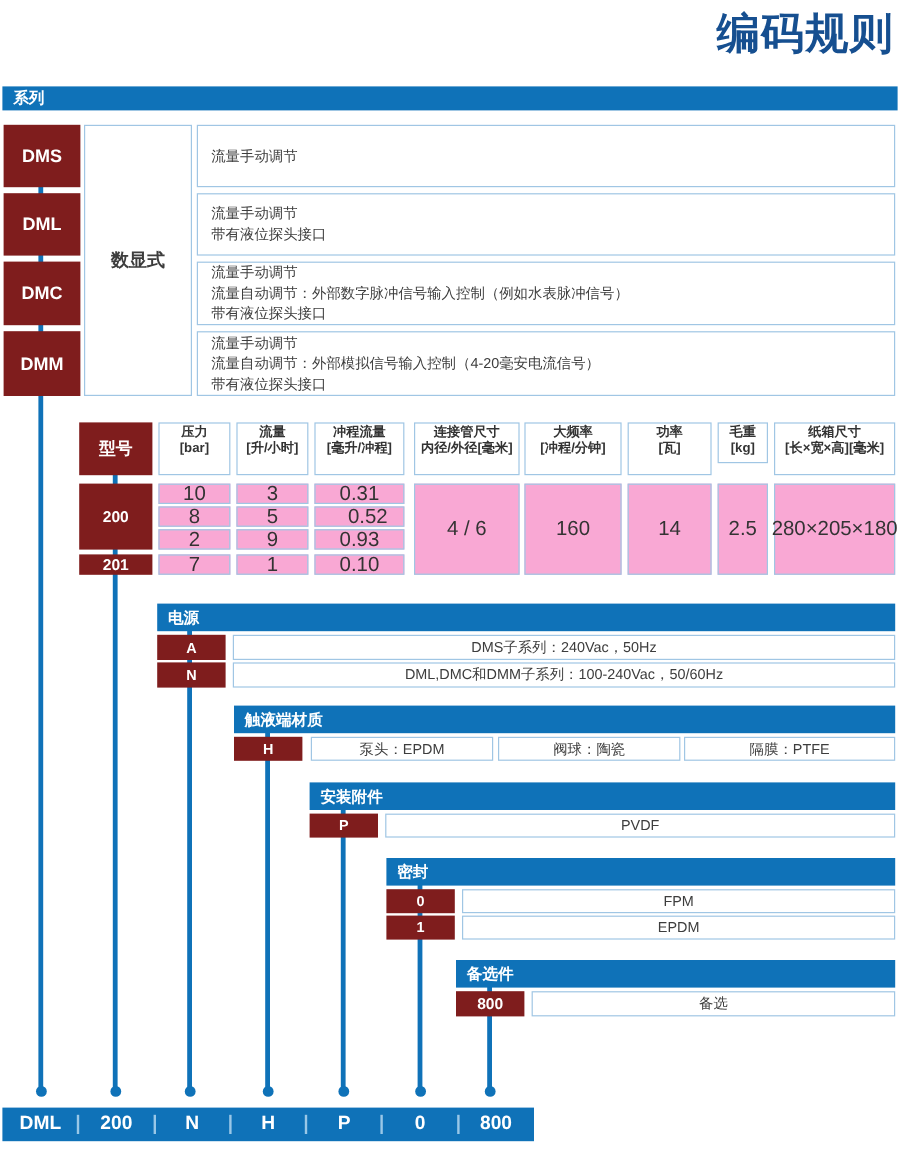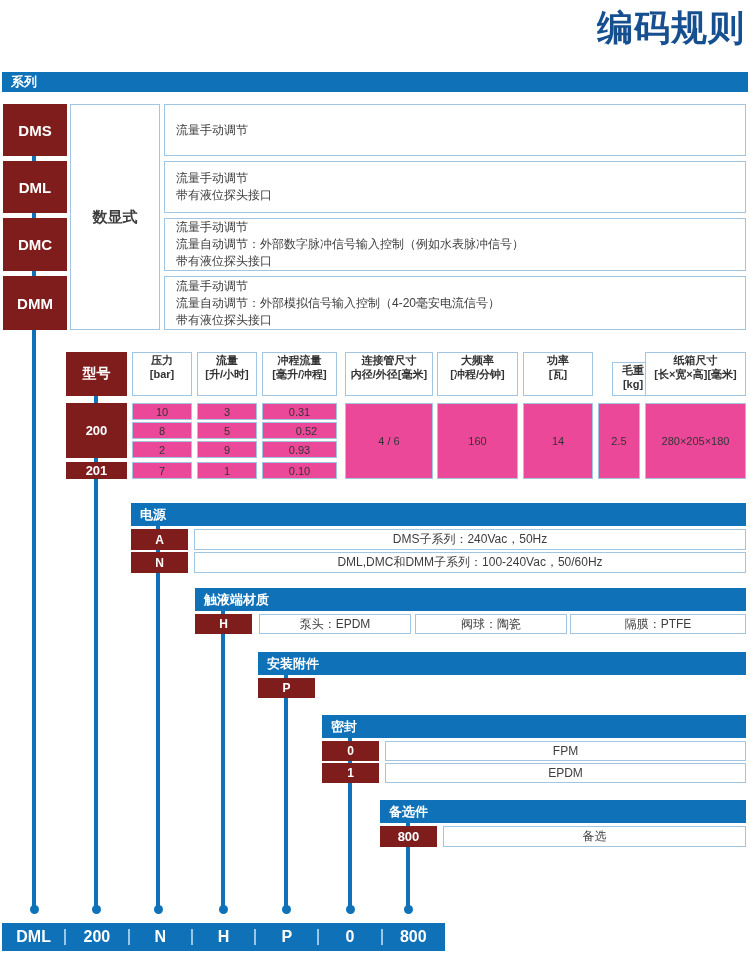--- a/index.html
+++ b/index.html
@@ -32,22 +32,22 @@
   .groupbox{
     background:#fff;border:1px solid #a0c6e4;display:flex;align-items:center;
     justify-content:center;font-size:15px;font-weight:bold;color:#3d3d3d;
   }
   .th{
     background:#fff;border:1px solid #a0c6e4;display:flex;flex-direction:column;
     align-items:center;font-size:11px;font-weight:bold;
     line-height:14px;color:#333;text-align:center;
   }
   .td{
-    background:#ec4899;border:1px solid #a0c6e4;display:flex;align-items:center;
-    justify-content:center;font-size:11px;color:#333;text-align:center;
+    background:#f9a8d4;border:1px solid #a0c6e4;display:flex;align-items:center;
+    justify-content:center;font-size:17px;color:#333;text-align:center;
   }
   .codecell{font-size:12px;}
   .valbox{font-size:12px;}
   .vline{position:absolute;width:4px;background:#0f72b8;z-index:0;}
   .dot{position:absolute;width:9px;height:9px;border-radius:50%;background:#0f72b8;z-index:2;}
   .boxlayer{z-index:1;}
   .codebar{
     position:absolute;left:2px;top:923px;width:443px;height:28px;background:#0f72b8;
     display:flex;z-index:1;
   }
@@ -129,21 +129,21 @@
     <div>内径/外径[毫米]</div>
   </div>
   <div class="th abs boxlayer" style="left:437px;top:352px;width:81px;height:44px;">
     <div>大频率</div>
     <div>[冲程/分钟]</div>
   </div>
   <div class="th abs boxlayer" style="left:523px;top:352px;width:70px;height:44px;">
     <div>功率</div>
     <div>[瓦]</div>
   </div>
-  <div class="th abs boxlayer" style="left:612px;top:352px;width:42px;height:34px;margin-top:10px;">
+  <div class="th abs boxlayer" style="left:598px;top:352px;width:42px;height:34px;">
     <div>毛重</div>
     <div>[kg]</div>
   </div>
   <div class="th abs boxlayer" style="left:645px;top:352px;width:101px;height:44px;">
     <div>纸箱尺寸</div>
     <div>[长×宽×高][毫米]</div>
   </div>
 
   <div class="bluebox abs boxlayer" style="left:66px;top:403px;width:61px;height:55px;font-size:13px;">200</div>
   <div class="bluebox abs boxlayer" style="left:66px;top:462px;width:61px;height:17px;font-size:13px;">201</div>
@@ -177,20 +177,21 @@
   <div class="wbox valbox abs boxlayer" style="left:194px;top:552px;width:552px;height:21px;">DML,DMC和DMM子系列：100-240Vac，50/60Hz</div>
 
   <div class="bar abs boxlayer" style="left:195px;top:588px;width:551px;height:23px;">触液端材质</div>
   <div class="bluebox codecell abs boxlayer" style="left:195px;top:614px;width:57px;height:20px;">H</div>
   <div class="wbox valbox abs boxlayer" style="left:259px;top:614px;width:152px;height:20px;">泵头：EPDM</div>
   <div class="wbox valbox abs boxlayer" style="left:415px;top:614px;width:152px;height:20px;">阀球：陶瓷</div>
   <div class="wbox valbox abs boxlayer" style="left:570px;top:614px;width:176px;height:20px;">隔膜：PTFE</div>
 
   <div class="bar abs boxlayer" style="left:258px;top:652px;width:488px;height:23px;">安装附件</div>
   <div class="bluebox codecell abs boxlayer" style="left:258px;top:678px;width:57px;height:20px;">P</div>
+  <div class="wbox valbox abs boxlayer" style="left:321px;top:678px;width:425px;height:20px;">PVDF</div>
 
   <div class="bar abs boxlayer" style="left:322px;top:715px;width:424px;height:23px;">密封</div>
   <div class="bluebox codecell abs boxlayer" style="left:322px;top:741px;width:57px;height:20px;">0</div>
   <div class="wbox valbox abs boxlayer" style="left:385px;top:741px;width:361px;height:20px;">FPM</div>
   <div class="bluebox codecell abs boxlayer" style="left:322px;top:763px;width:57px;height:20px;">1</div>
   <div class="wbox valbox abs boxlayer" style="left:385px;top:763px;width:361px;height:20px;">EPDM</div>
 
   <div class="bar abs boxlayer" style="left:380px;top:800px;width:366px;height:23px;">备选件</div>
   <div class="bluebox codecell abs boxlayer" style="left:380px;top:826px;width:57px;height:21px;font-size:13px;">800</div>
   <div class="wbox valbox abs boxlayer" style="left:443px;top:826px;width:303px;height:21px;">备选</div>

